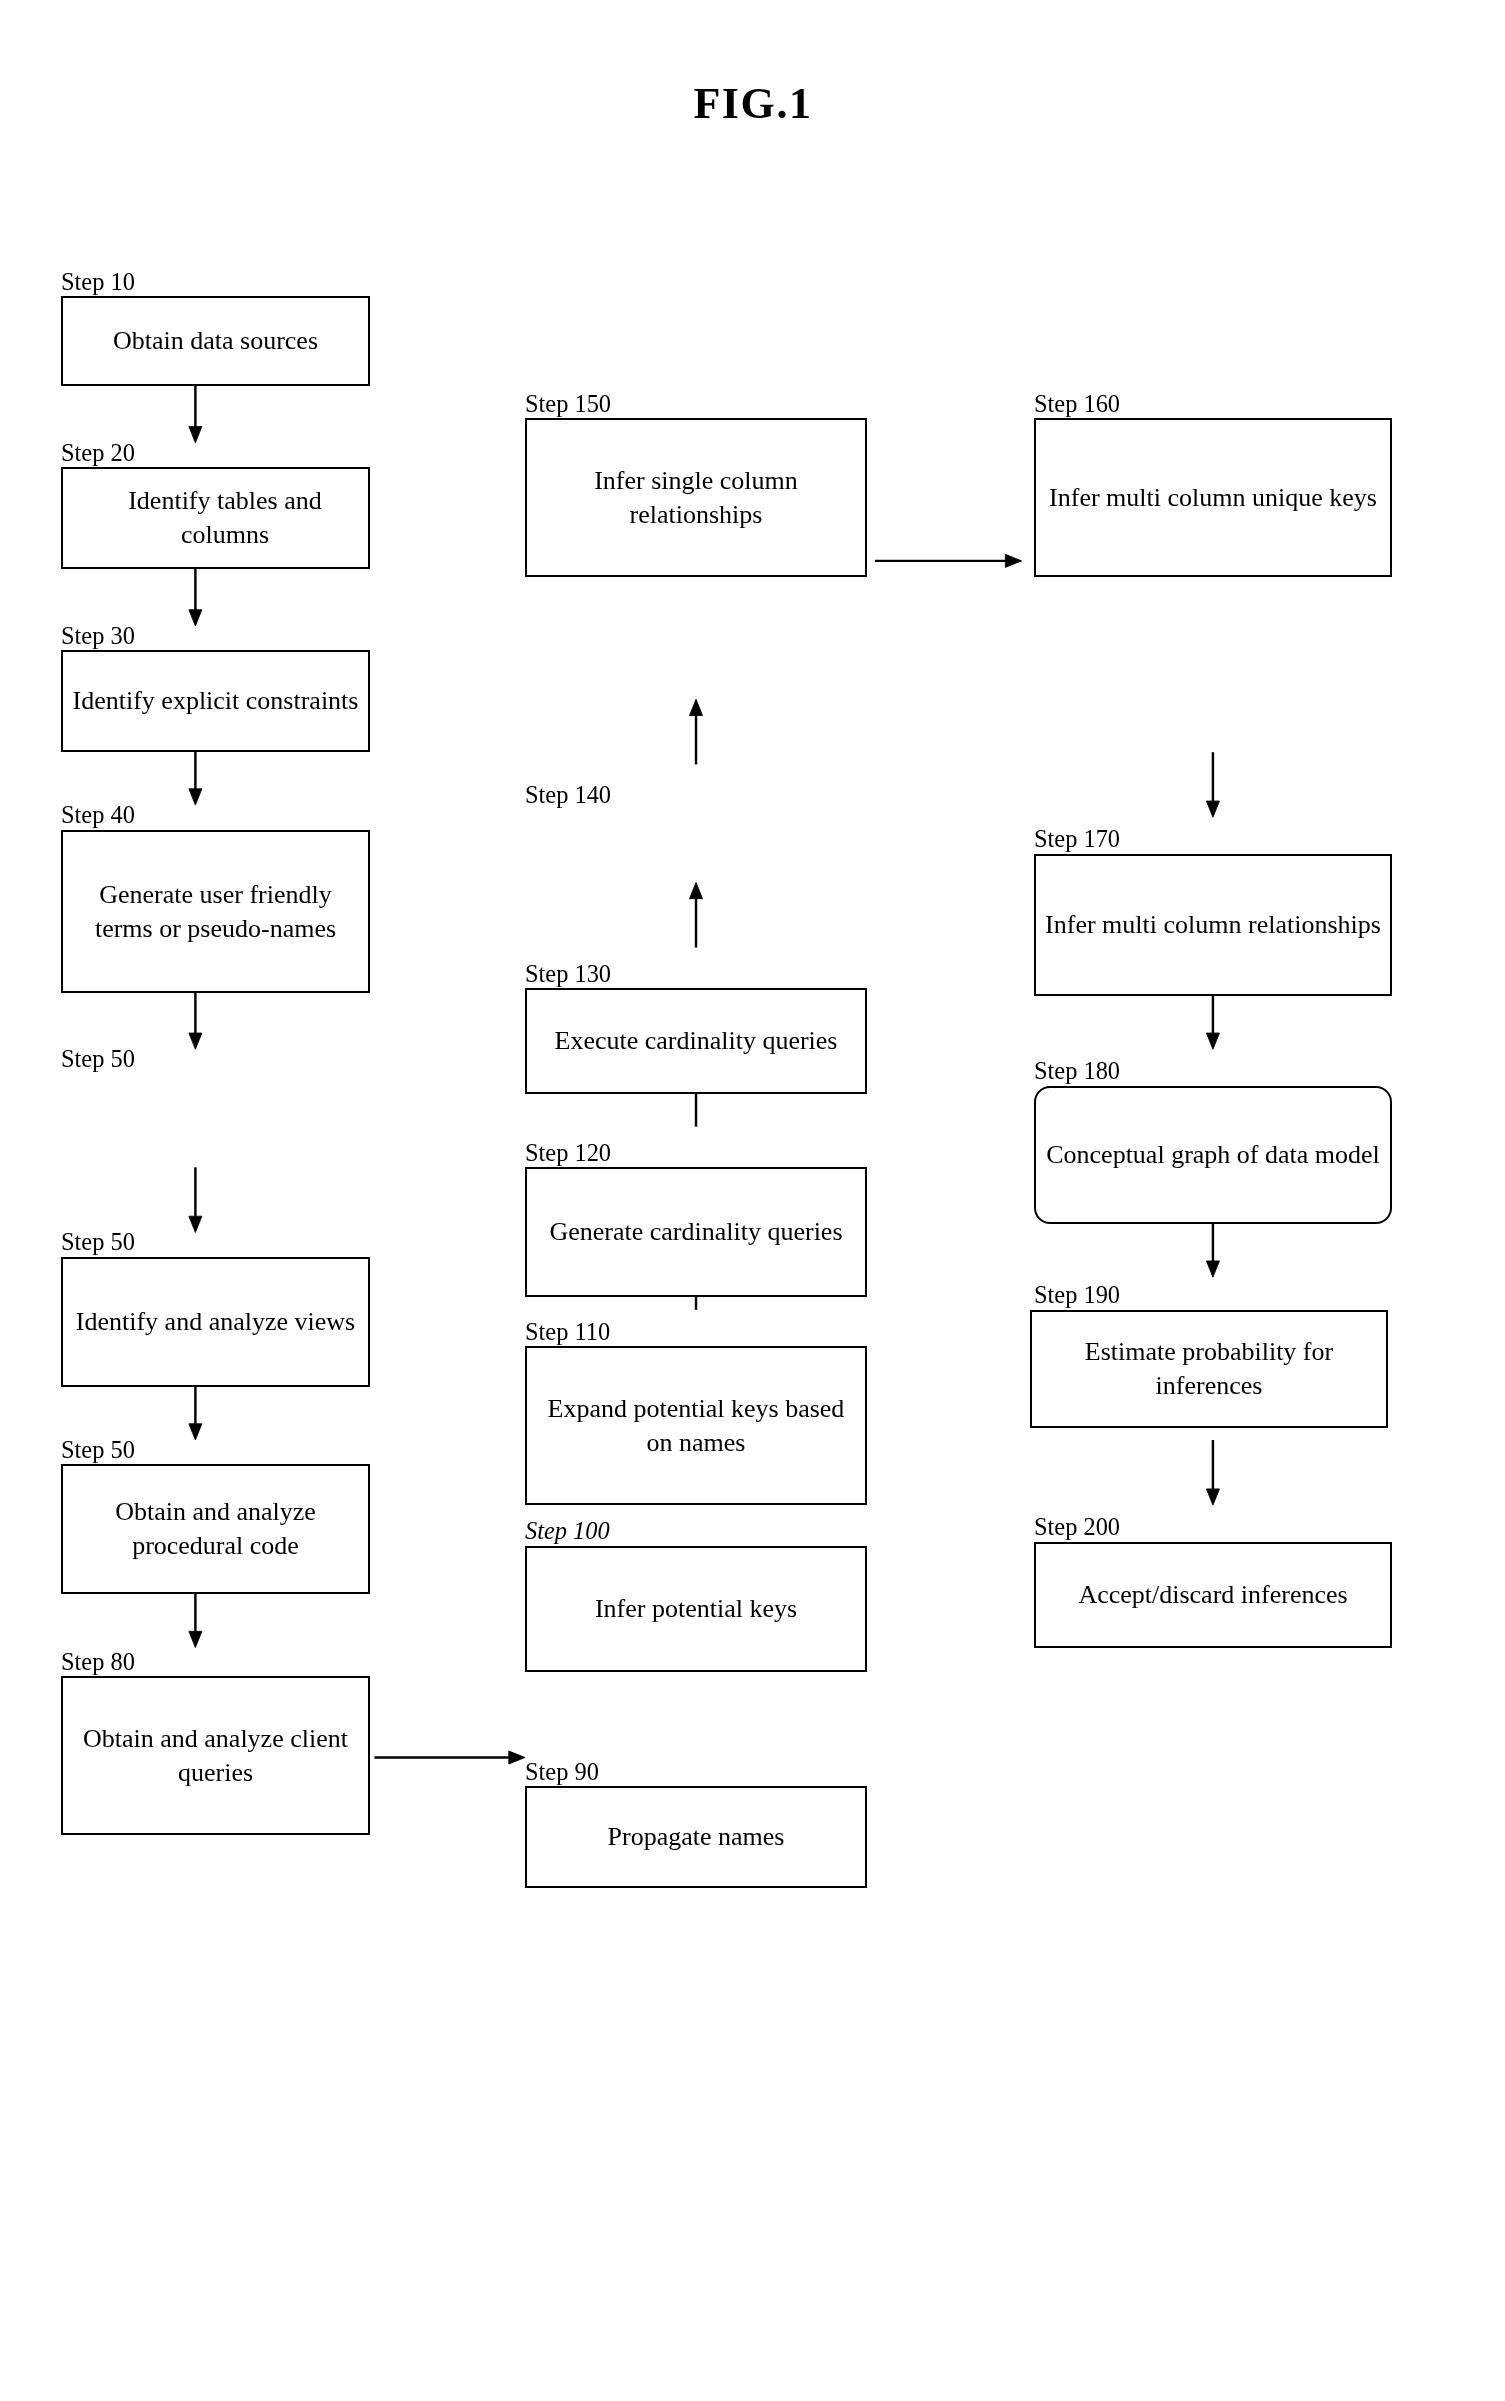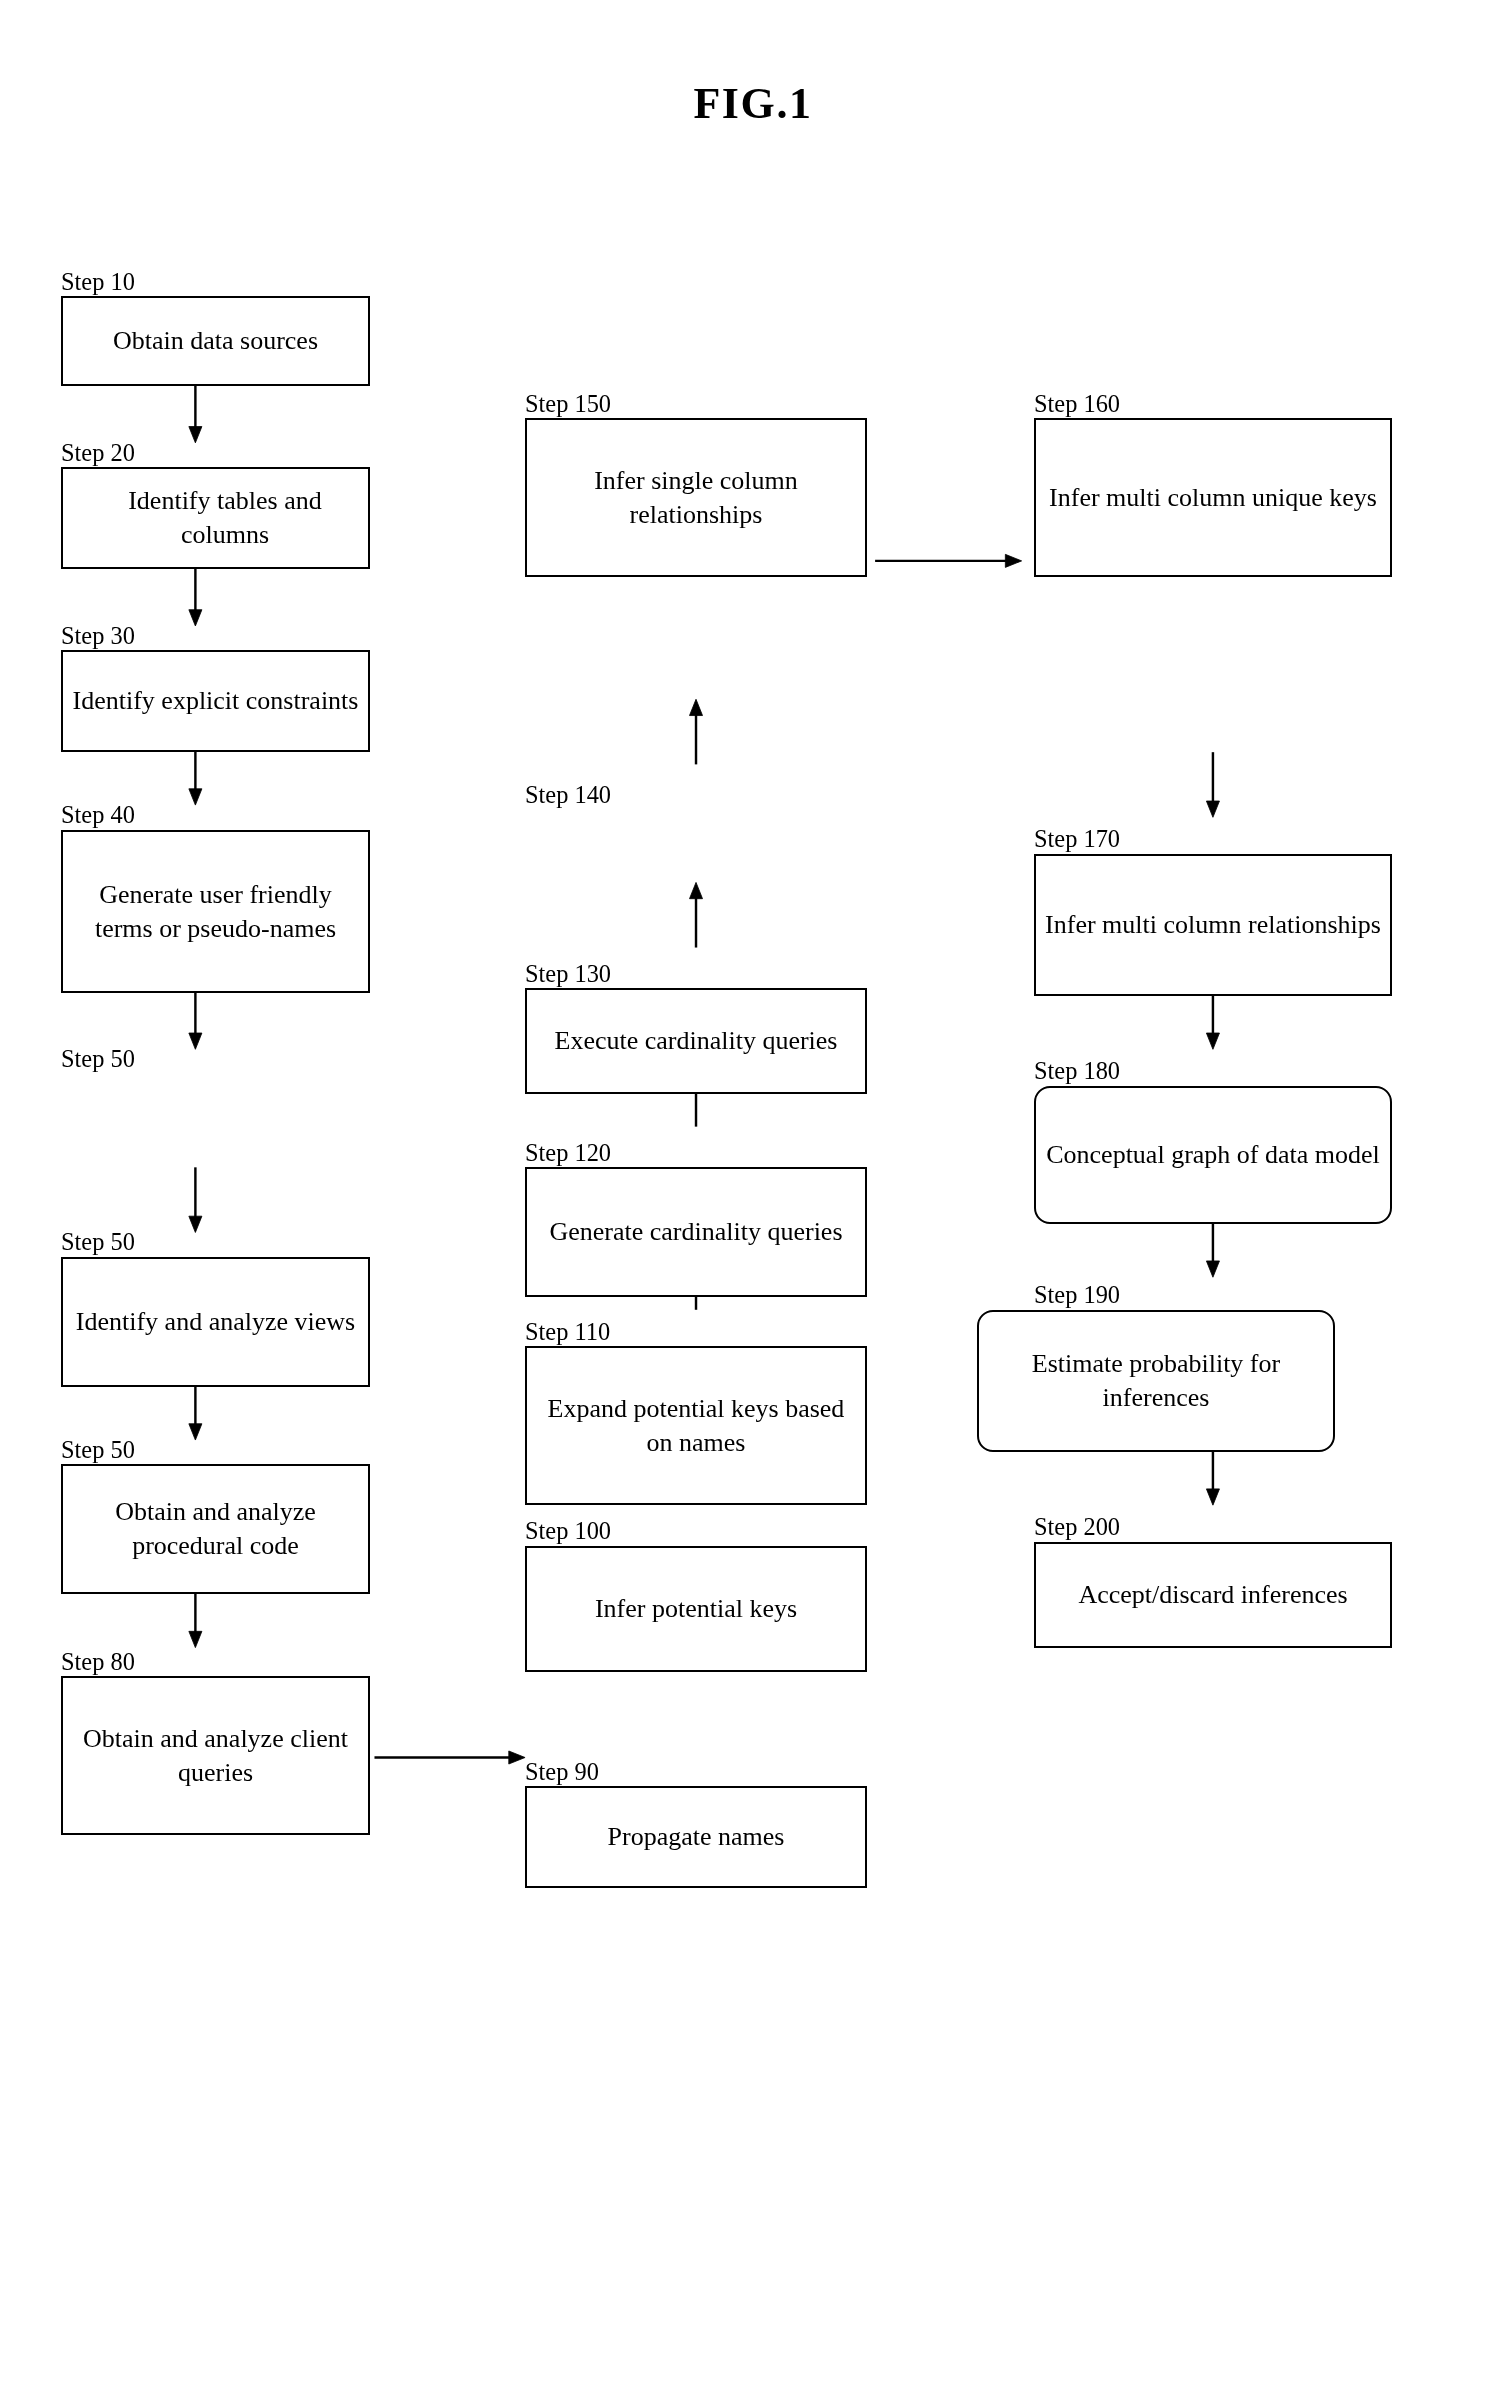--- a/index.html
+++ b/index.html
@@ -145,21 +145,21 @@
 
   <div class="step-label" style="left:61px; top:1274px;">Step 50</div>
   <div class="step-box" style="left:61px; top:1302px; width:309px; height:130px;">Obtain and analyze procedural code</div>
 
   <div class="step-label" style="left:61px; top:1486px;">Step 80</div>
   <div class="step-box" style="left:61px; top:1514px; width:309px; height:159px;">Obtain and analyze client queries</div>
 
   <div class="step-label" style="left:525px; top:1596px;">Step 90</div>
   <div class="step-box" style="left:525px; top:1624px; width:342px; height:102px;">Propagate names</div>
 
-  <div class="step-label" style="left:525px; top:1355px;">Step 100</div>
+  <div class="step-label" style="left:525px; top:1355px;font-style:italic;">Step 100</div>
   <div class="step-box" style="left:525px; top:1384px; width:342px; height:126px;">Infer potential keys</div>
 
   <div class="step-label" style="left:525px; top:1156px;">Step 110</div>
   <div class="step-box" style="left:525px; top:1184px; width:342px; height:159px;">Expand potential keys based on names</div>
 
   <div class="step-label" style="left:525px; top:977px;">Step 120</div>
   <div class="step-box" style="left:525px; top:1005px; width:342px; height:130px;">Generate cardinality queries</div>
 
   <div class="step-label" style="left:525px; top:798px;">Step 130</div>
   <div class="step-box" style="left:525px; top:826px; width:342px; height:106px;">Execute cardinality queries</div>
@@ -172,19 +172,19 @@
   <div class="step-label" style="left:1034px; top:228px;">Step 160</div>
   <div class="step-box" style="left:1034px; top:256px; width:358px; height:159px;">Infer multi column unique keys</div>
 
   <div class="step-label" style="left:1034px; top:663px;">Step 170</div>
   <div class="step-box" style="left:1034px; top:692px; width:358px; height:142px;">Infer multi column relationships</div>
 
   <div class="step-label" style="left:1034px; top:895px;">Step 180</div>
   <div class="step-box" style="left:1034px; top:924px; width:358px; height:138px;border-radius:16px;">Conceptual graph of data model</div>
 
   <div class="step-label" style="left:1034px; top:1119px;">Step 190</div>
-  <div class="step-box" style="left:977px; top:1148px; width:358px; height:142px;border-radius:16px;">Estimate probability for inferences</div>
+  <div class="step-box" style="left:1030px; top:1148px; width:358px; height:118px;">Estimate probability for inferences</div>
 
   <div class="step-label" style="left:1034px; top:1351px;">Step 200</div>
   <div class="step-box" style="left:1034px; top:1380px; width:358px; height:106px;">Accept/discard inferences</div>
 
 </div>
 
 
 </body></html>

